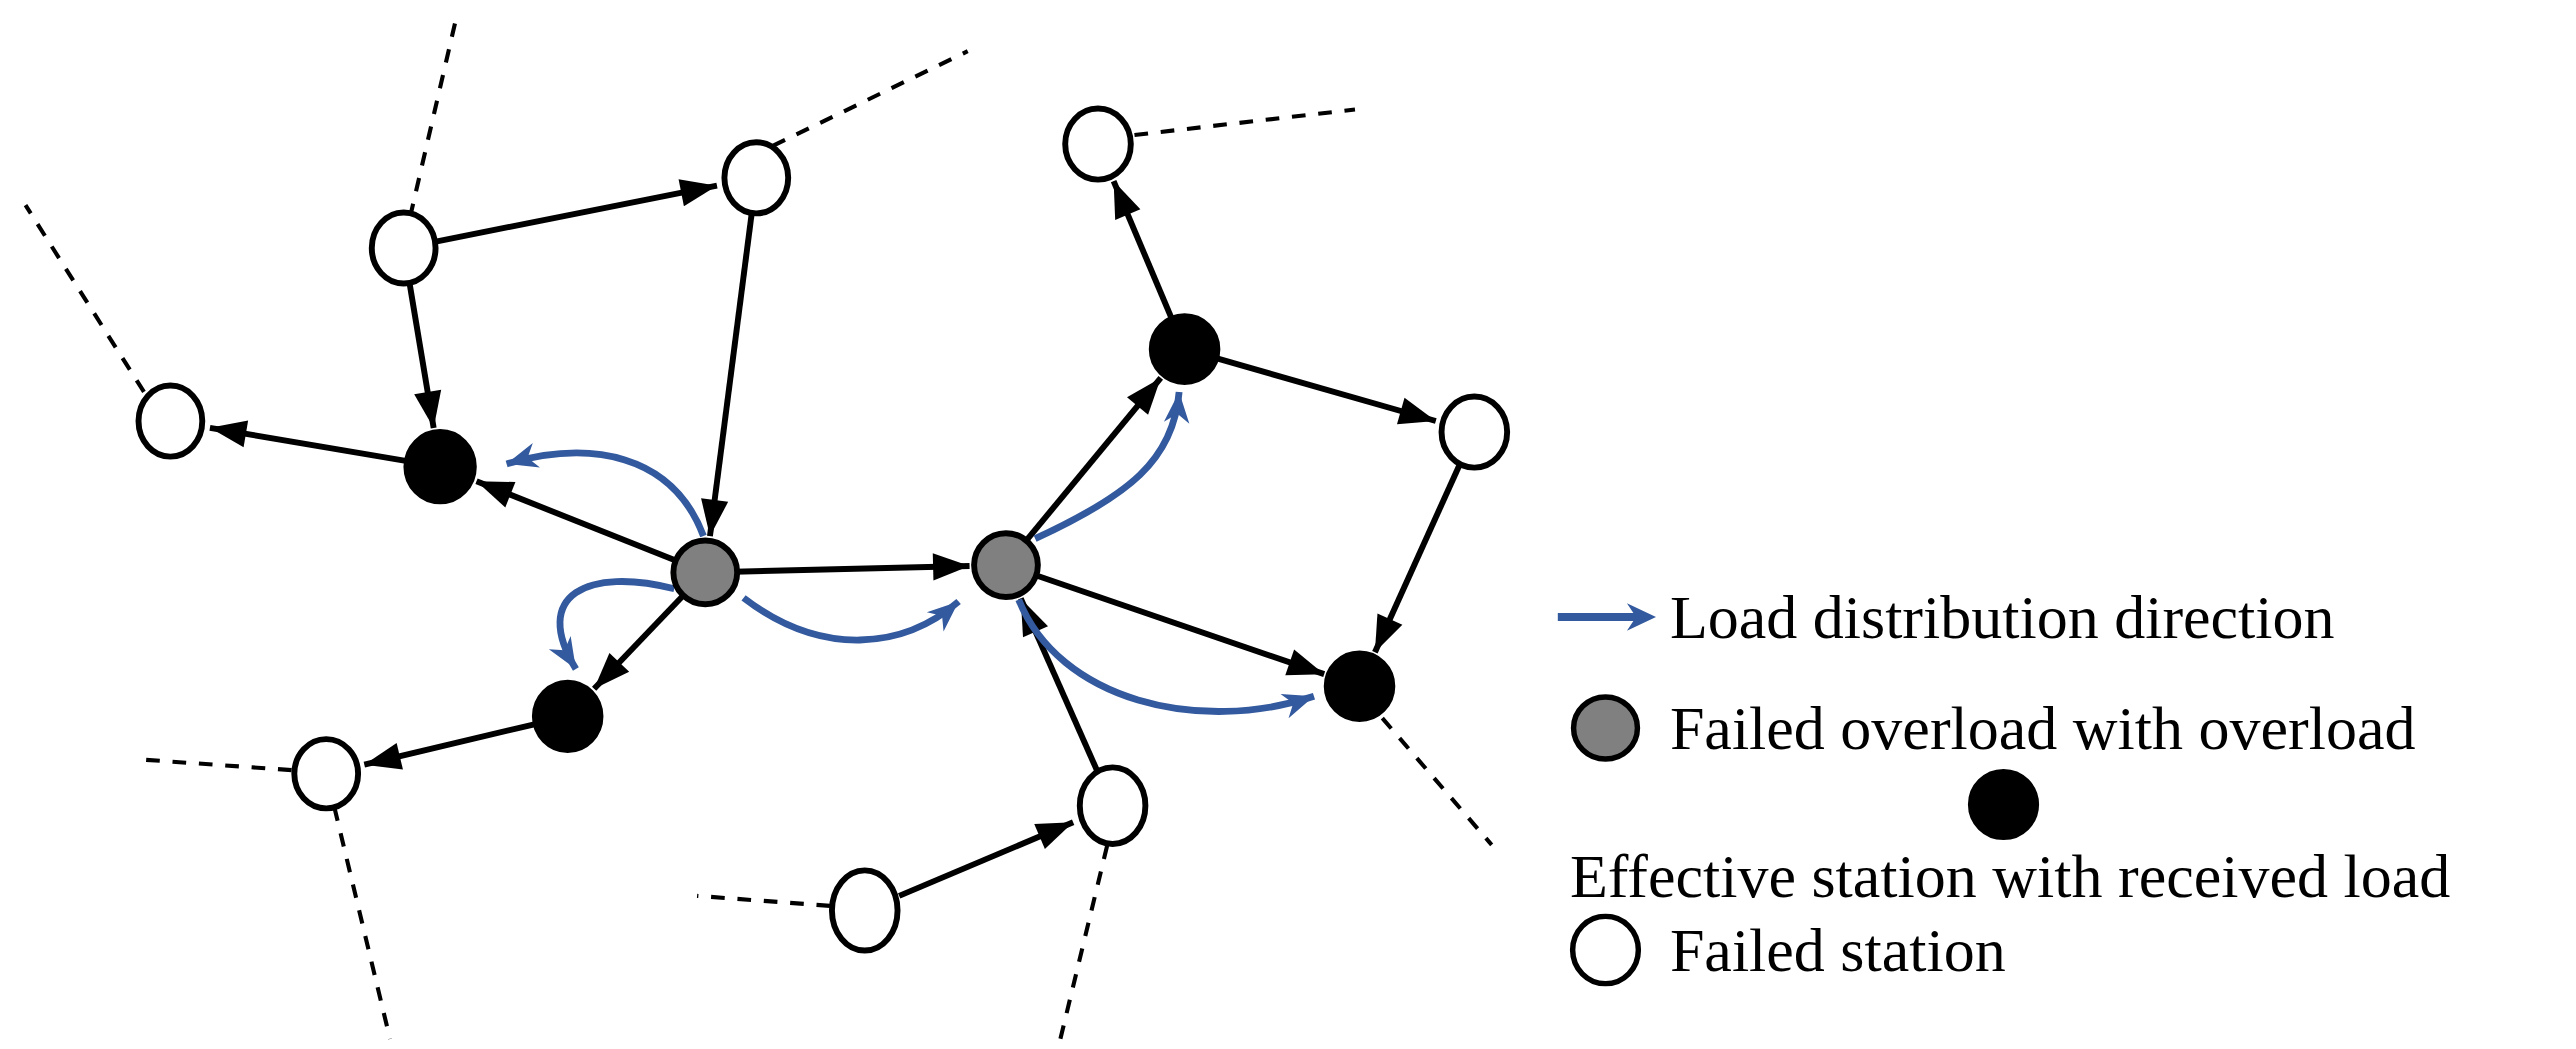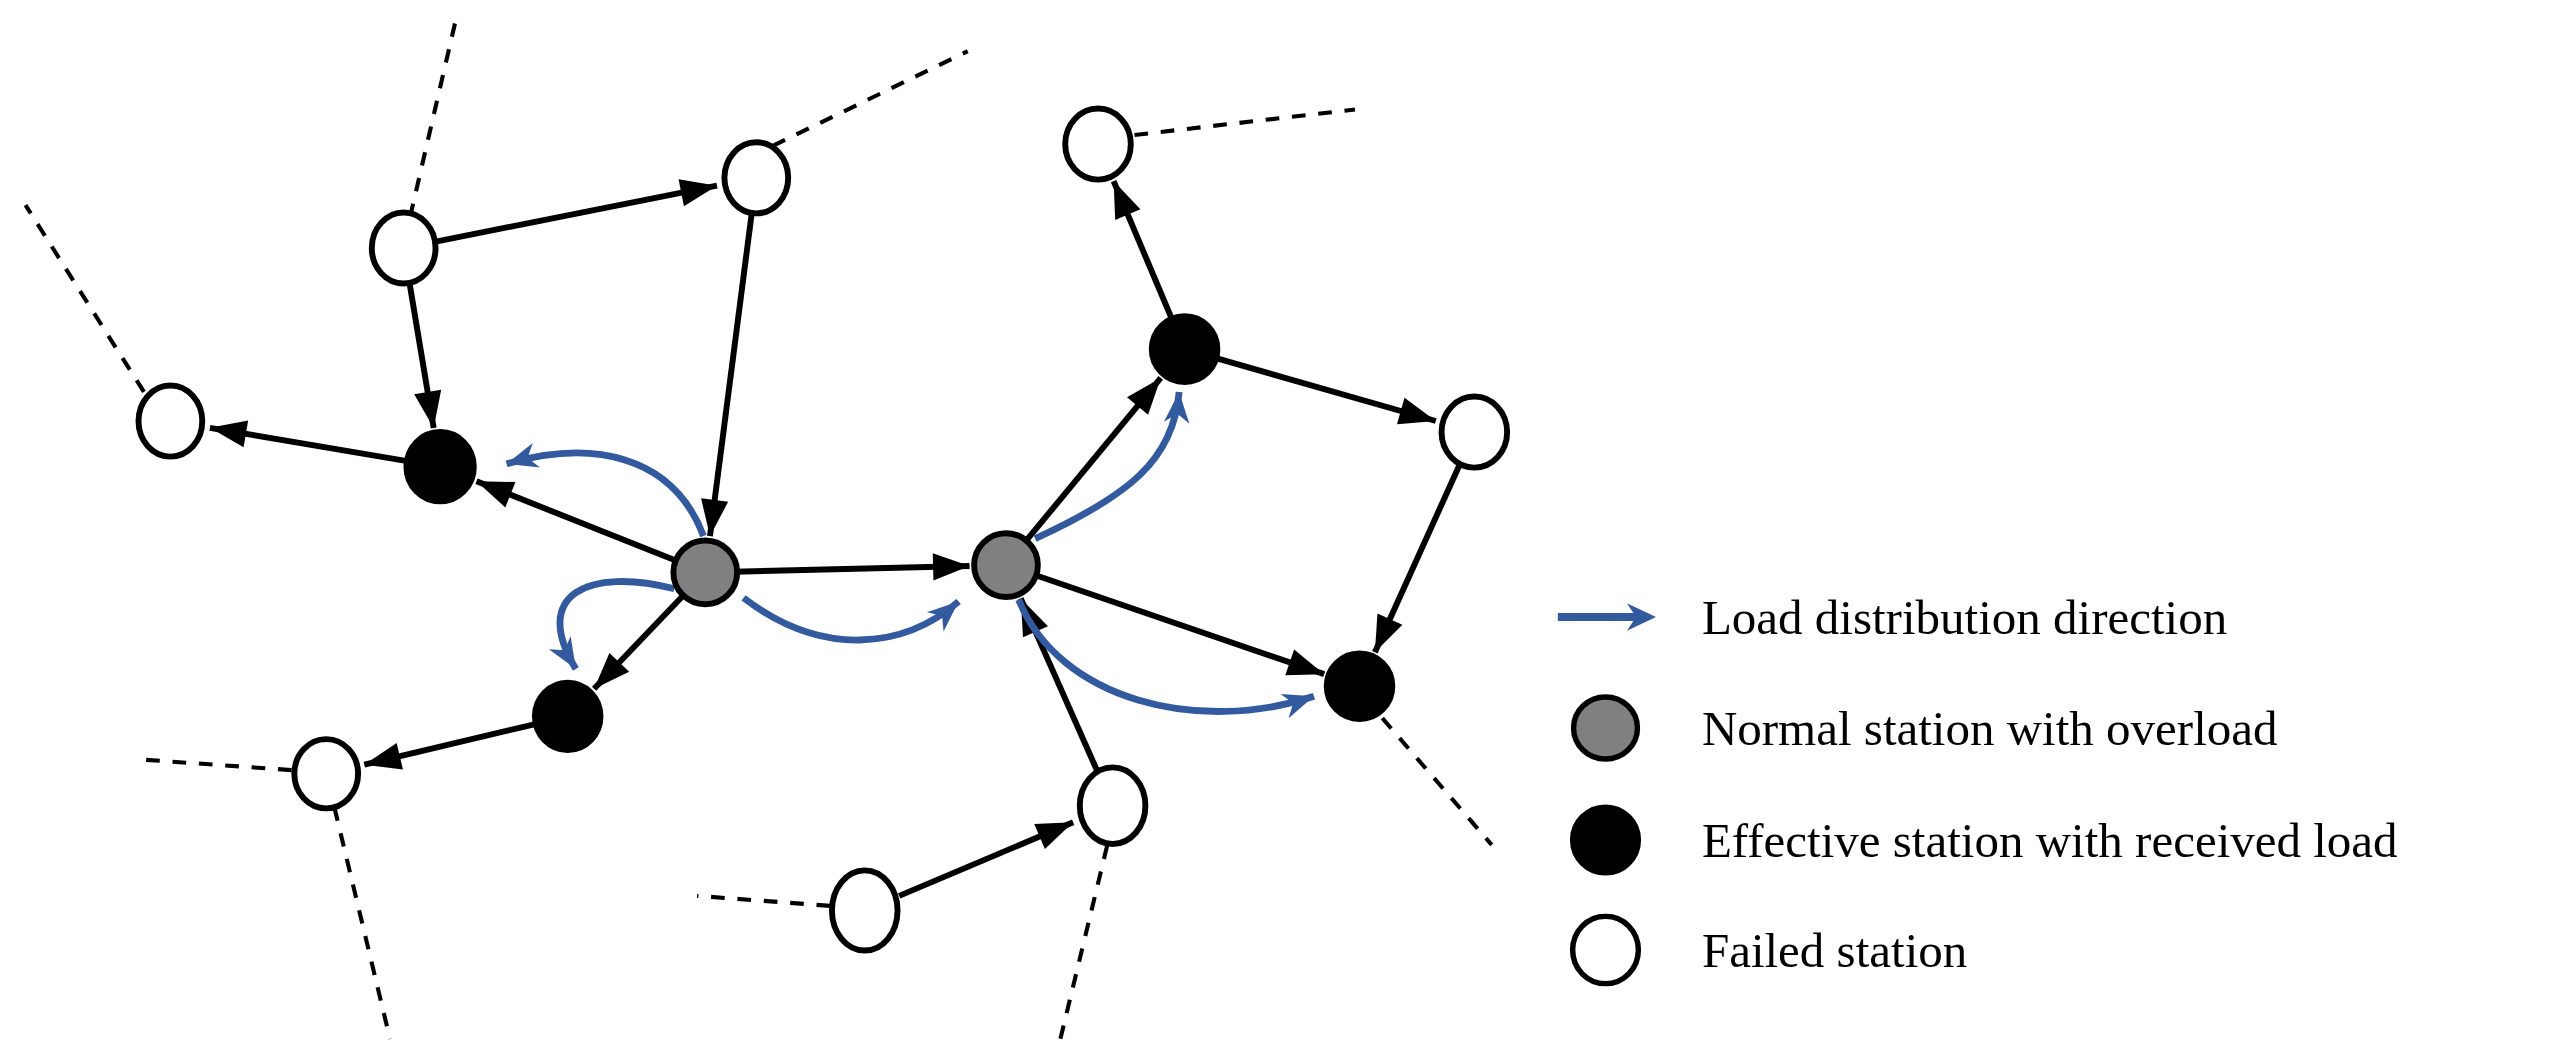--- a/index.html
+++ b/index.html
@@ -11,21 +11,21 @@
     overflow:hidden;
   }
   svg.net{position:absolute;left:0;top:0;width:100%;height:100%;display:block;}
   .edge{stroke:#000;stroke-width:6.5;fill:none;}
   .stub{stroke:#000;stroke-width:4.5;fill:none;stroke-dasharray:15 14;}
   .blue{fill:none;stroke-width:7.5;}
   .node{stroke:#000;stroke-width:6.5;}
   .legend{position:absolute;left:0;top:0;width:100%;height:100%;pointer-events:none;}
   .legend-row{position:absolute;display:flex;align-items:center;transform:translateY(-50%);white-space:nowrap;}
   .legend-icon{display:inline-flex;align-items:center;justify-content:center;width:100px;}
-  .legend-label{font-size:49px;color:#000;letter-spacing:0px;margin-left:46px;}
+  .legend-label{font-size:62px;color:#000;letter-spacing:0px;margin-left:14px;}
 </style>
 </head>
 <body>
 
 <div class="stage">
 
   <svg class="net" id="net" viewBox="0 0 2827 1152" aria-hidden="true">
     <defs>
       <marker id="ah-black" markerUnits="userSpaceOnUse" markerWidth="48" markerHeight="38" refX="42" refY="17" orient="auto">
         <path d="M2,2 L42,17 L2,32 Z" fill="#000"></path>
@@ -98,24 +98,24 @@
       </span>
       <span class="legend-label">Load distribution direction</span>
     </div>
 
     <div class="legend-row" style="left: 60.4%; top: 69.3%;">
       <span class="legend-icon">
         <svg width="73" height="73" viewBox="0 0 80 80">
           <ellipse cx="40" cy="40" rx="35" ry="34" stroke="#000" stroke-width="6" fill="#808080"></ellipse>
         </svg>
       </span>
-      <span class="legend-label">Normal station with overload</span>
+      <span class="legend-label">Failed overload with overload</span>
     </div>
 
-    <div class="legend-row" style="left: 60.4%; top: 80%;">
+    <div class="legend-row" style="left: 60.4%; top: 80%; flex-direction: column;">
       <span class="legend-icon">
         <svg width="73" height="73" viewBox="0 0 80 80">
           <ellipse cx="40" cy="40" rx="36" ry="36" stroke="#000" stroke-width="6" fill="#000000"></ellipse>
         </svg>
       </span>
       <span class="legend-label">Effective station with received load</span>
     </div>
 
     <div class="legend-row" style="left: 60.4%; top: 90.5%;">
       <span class="legend-icon">

